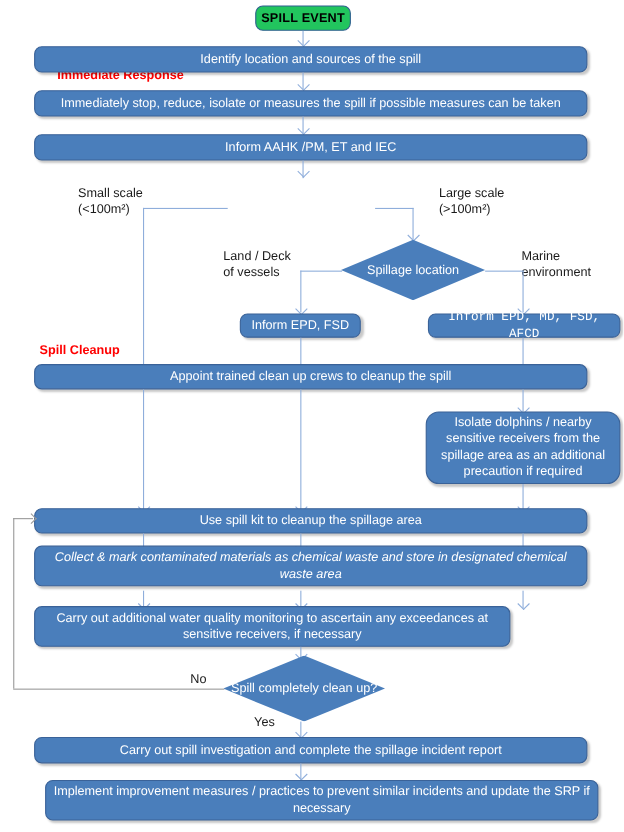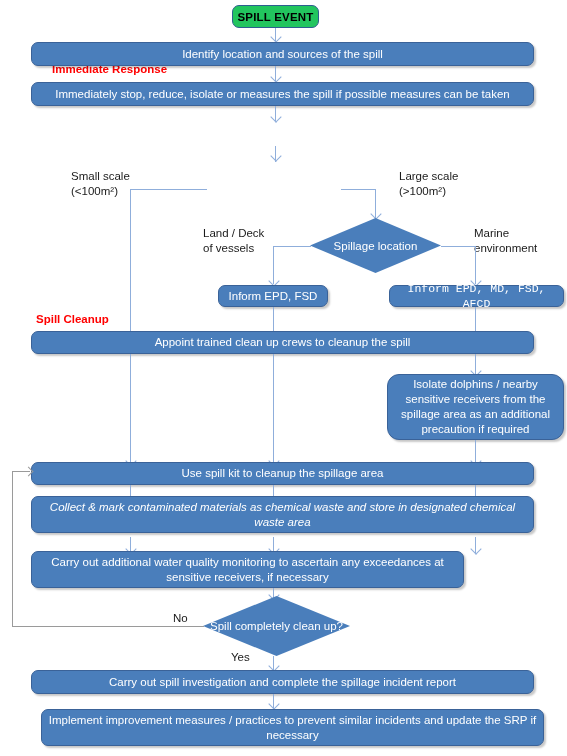--- a/index.html
+++ b/index.html
@@ -141,20 +141,21 @@
   <div class="box" style="left:31px; top:42px; width:503px; height:24px;">Identify location and sources of the spill</div>
 
   <div class="vline" style="left:275px; top:66px; height:15px;"></div>
   <div class="arrow-down" style="left:272px; top:73px;"></div>
 
   <div class="box" style="left:31px; top:82px; width:503px; height:24px;">Immediately stop, reduce, isolate or measures the spill if possible measures can be taken</div>
 
   <div class="vline" style="left:275px; top:106px; height:15px;"></div>
   <div class="arrow-down" style="left:272px; top:113px;"></div>
 
+  <div class="box" style="left:31px; top:122px; width:503px; height:24px;">Inform AAHK /PM, ET and IEC</div>
 
   <div class="vline" style="left:275px; top:146px; height:16px;"></div>
   <div class="arrow-down" style="left:272px; top:152px;"></div>
 
 
   <div class="note" style="left:71px; top:169px;">Small scale
 (&lt;100m²)</div>
 
   <div class="note" style="left:399px; top:169px;">Large scale
 (&gt;100m²)</div>

